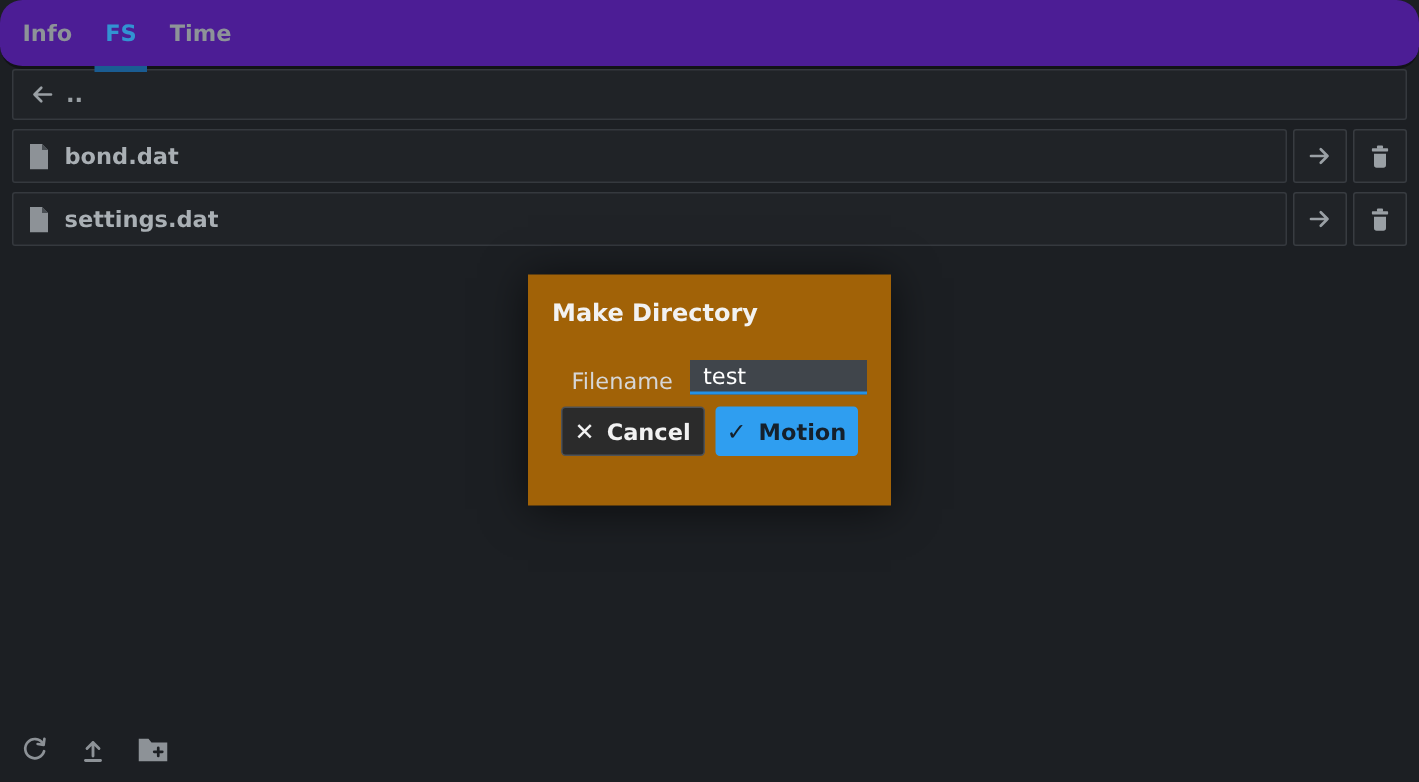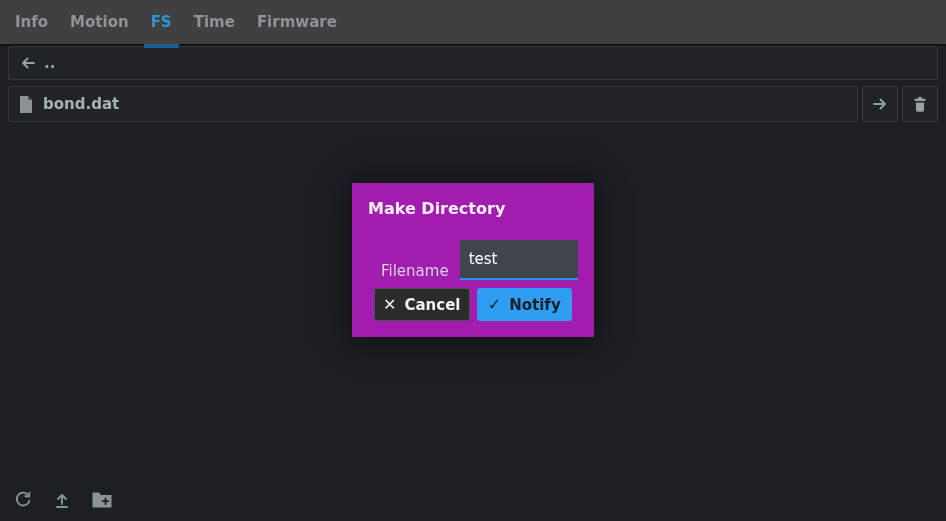--- a/index.html
+++ b/index.html
@@ -11,22 +11,23 @@
     overflow: hidden;
   }
 
   
   .tabbar {
     display: flex;
     align-items: stretch;
     gap: 22px;
     height: 46px;
     padding: 0 15px;
-    background: #404040;
+    background: #4c1d95;
     border-bottom: 2px solid #111316;
+    border-radius: 15px;
   }
   .tab {
     position: relative;
     display: flex;
     align-items: center;
     font-size: 15px;
     font-weight: bold;
     color: #8d9398;
     cursor: pointer;
     white-space: nowrap;
@@ -106,21 +107,21 @@
     align-items: center;
   }
 
   
   .dialog {
     position: absolute;
     left: 352px;
     top: 183px;
     width: 242px;
     height: 154px;
-    background: #a21caf;
+    background: #a16207;
     box-shadow: 0 2px 28px rgba(0,0,0,0.6);
     padding: 16px;
   }
   .dialog-title {
     color: #f2f2f2;
     font-size: 16px;
     font-weight: bold;
   }
   .field-row {
     display: flex;
@@ -129,21 +130,21 @@
     padding-left: 13px;
   }
   .field-label {
     color: #d6d6d6;
     font-size: 15px;
   }
   .field-input {
     flex: 1;
     min-width: 0;
     margin-left: 11px;
-    height: 40px;
+    height: 23px;
     background: #40454b;
     border: none;
     border-bottom: 2px solid #2492e8;
     color: #ffffff;
     font-size: 15px;
     font-family: "DejaVu Sans", "Liberation Sans", sans-serif;
     padding: 0 9px;
     outline: none;
     caret-color: #5a8fc0;
   }
@@ -177,24 +178,22 @@
     color: #15202b;
   }
   .btn .glyph { font-weight: normal; font-size: 16px; }
   .btn-cancel .glyph, .btn-create .glyph { font-weight: bold; }
 </style>
 </head>
 <body>
 
 <nav class="tabbar">
   <div class="tab">Info</div>
-  <div class="tab">Motion</div>
   <div class="tab active">FS</div>
   <div class="tab">Time</div>
-  <div class="tab">Firmware</div>
 </nav>
 
 <main class="content">
 
   <div class="row up-row" style="margin-top:0">
     <span>
       <svg width="18" height="18" viewBox="0 0 18 18">
         <path d="M15 9 H4 M8.5 4.5 L4 9 L8.5 13.5" fill="none" stroke="#9aa0a5" stroke-width="1.8" stroke-linecap="round" stroke-linejoin="round"></path>
       </svg>
     </span>
@@ -223,20 +222,47 @@
         <svg width="18" height="18" viewBox="0 0 18 18">
           <rect x="7" y="2" width="4" height="2.2" rx="0.6" fill="#9aa0a5"></rect>
           <rect x="3.6" y="3.8" width="10.8" height="2.2" rx="0.5" fill="#9aa0a5"></rect>
           <path d="M5 7.5 H13 V15 a1.8 1.8 0 0 1 -1.8 1.8 H6.8 A1.8 1.8 0 0 1 5 15 Z" fill="#9aa0a5"></path>
         </svg>
       </span>
     </div>
   </div>
 
 
+  <div class="file-line">
+    <div class="row file-row">
+      <span>
+        <svg width="14" height="17" viewBox="0 0 14 17">
+          <path d="M1 0 H9 L13 4 V17 H1 Z" fill="#8d9297"></path>
+          <path d="M9 0 V4 H13 Z" fill="#4a4f54"></path>
+        </svg>
+      </span>
+      <span class="fname">settings.dat</span>
+    </div>
+    <div class="sq-btn">
+      <span>
+        <svg width="18" height="18" viewBox="0 0 18 18">
+          <path d="M3 9 H14 M9.5 4.5 L14 9 L9.5 13.5" fill="none" stroke="#9aa0a5" stroke-width="1.8" stroke-linecap="round" stroke-linejoin="round"></path>
+        </svg>
+      </span>
+    </div>
+    <div class="sq-btn">
+      <span>
+        <svg width="18" height="18" viewBox="0 0 18 18">
+          <rect x="7" y="2" width="4" height="2.2" rx="0.6" fill="#9aa0a5"></rect>
+          <rect x="3.6" y="3.8" width="10.8" height="2.2" rx="0.5" fill="#9aa0a5"></rect>
+          <path d="M5 7.5 H13 V15 a1.8 1.8 0 0 1 -1.8 1.8 H6.8 A1.8 1.8 0 0 1 5 15 Z" fill="#9aa0a5"></path>
+        </svg>
+      </span>
+    </div>
+  </div>
 </main>
 
 <div class="footer">
   <button class="icon-btn">
     <span>
       <svg width="18" height="18" viewBox="0 0 18 18">
         <path d="M14.6 4.6 A6.4 6.4 0 1 0 15.4 9.8" fill="none" stroke="#8d9297" stroke-width="1.8" stroke-linecap="round"></path>
         <path d="M15.6 1.6 L15.1 5.6 L11.1 5.0" fill="none" stroke="#8d9297" stroke-width="1.8" stroke-linecap="round" stroke-linejoin="round"></path>
       </svg>
     </span>
@@ -265,16 +291,16 @@
     <label class="field-label">Filename</label>
     <input class="field-input" type="text" value="test" style="">
   </div>
   <div class="btn-row">
     <button class="btn btn-cancel">
       <span class="glyph">✕</span>
       <span>Cancel</span>
     </button>
     <button class="btn btn-create">
       <span class="glyph">✓</span>
-      <span>Notify</span>
+      <span>Motion</span>
     </button>
   </div>
 </div>
 
 </body></html>

